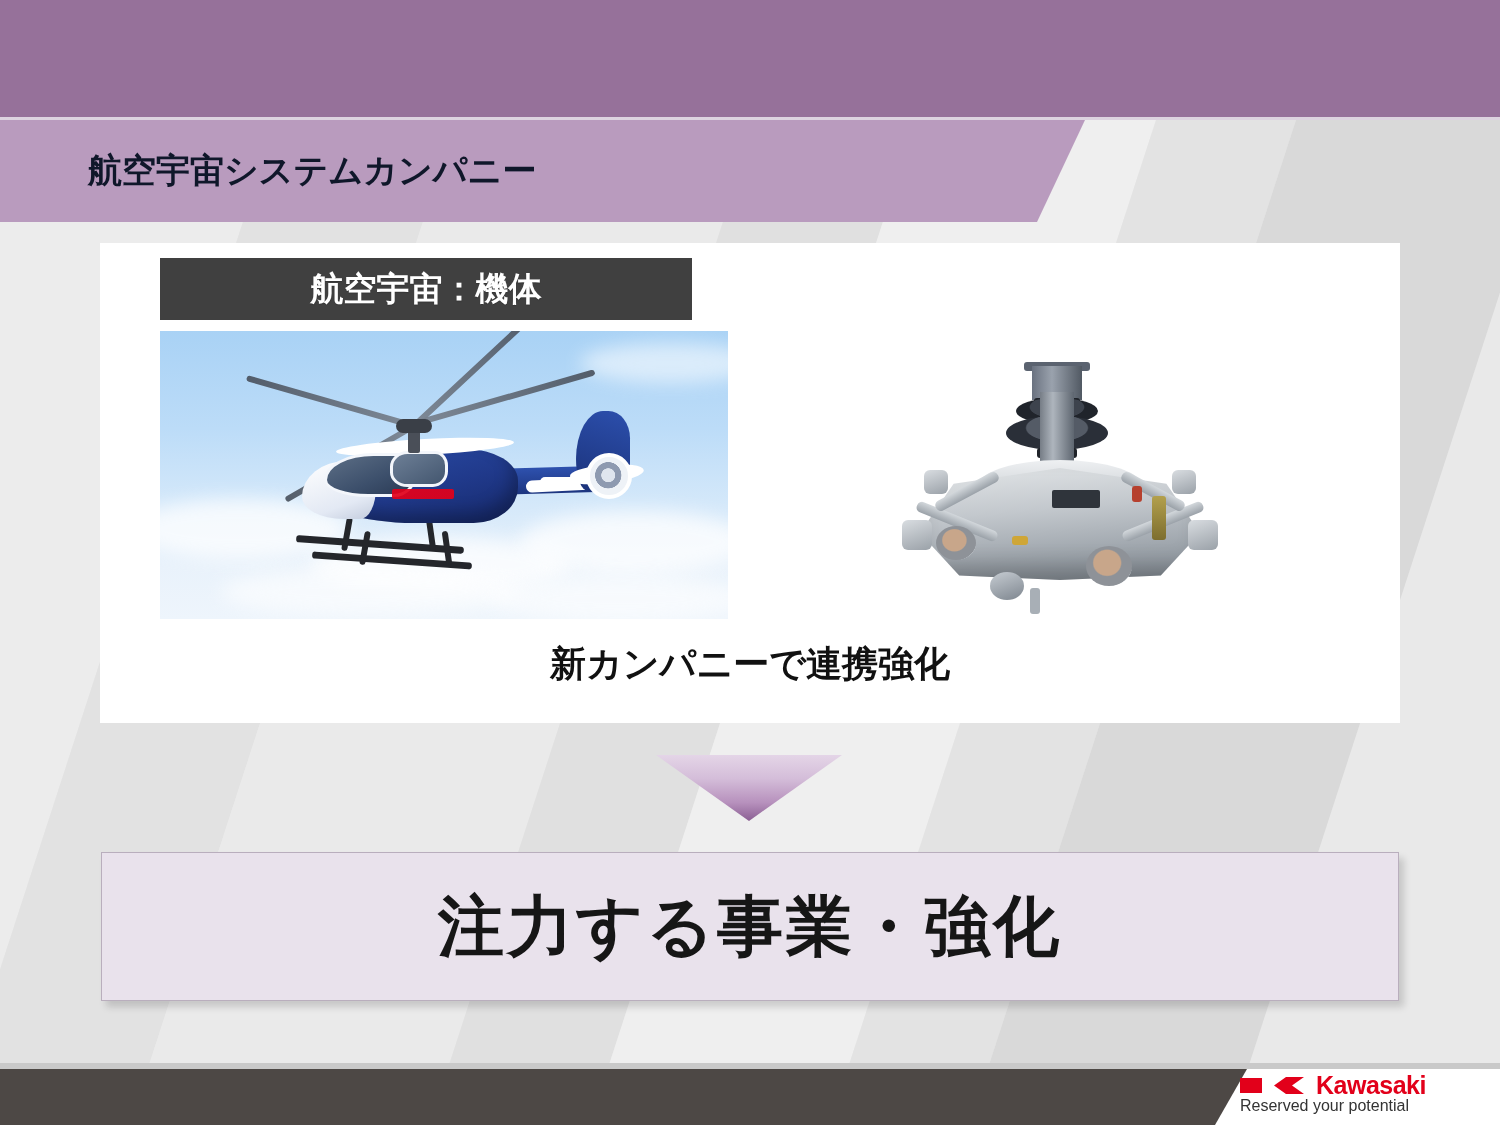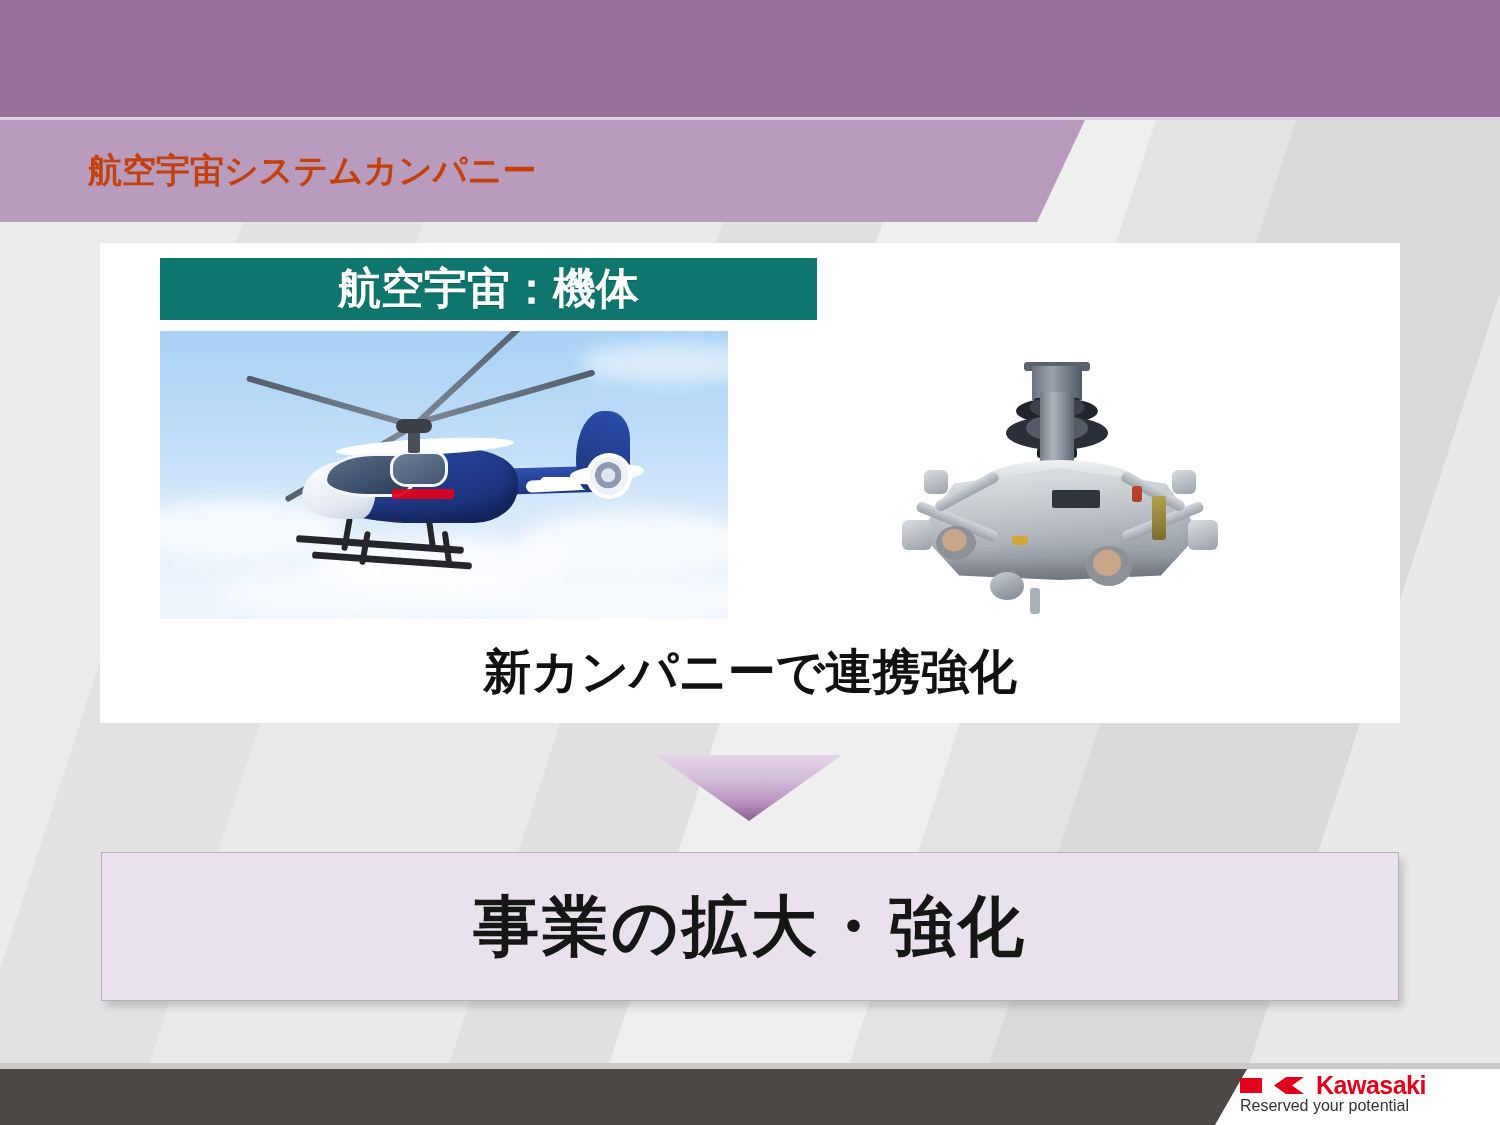--- a/index.html
+++ b/index.html
@@ -24,34 +24,34 @@
     white-space:nowrap;line-height:1.25;
   }
   
   .subband{
     position:absolute;left:0;top:120px;width:1100px;height:102px;
     background:#b99bbe;z-index:5;
     clip-path:polygon(0 0, 1085px 0, 1037px 102px, 0 102px);
   }
   .subtitle{
     position:absolute;left:88px;top:148px;z-index:6;
-    font-size:34px;font-weight:bold;color:#c2410c;white-space:nowrap;
+    font-size:34px;font-weight:bold;color:#0f172a;white-space:nowrap;
   }
   
   .panel{
     position:absolute;left:100px;top:243px;width:1300px;height:480px;
     background:#ffffff;z-index:3;
   }
   
   .banner{
     position:absolute;display:flex;align-items:center;justify-content:center;
     color:#ffffff;font-weight:bold;white-space:nowrap;z-index:4;
     text-shadow:0 1px 1px rgba(0,0,0,.18);
   }
-  .banner-a{left:160px;top:258px;width:657px;height:62px;background:#0f766e;font-size:43px;}
+  .banner-a{left:160px;top:258px;width:532px;height:62px;background:#404040;font-size:33px;}
   .banner-b{left:778px;top:262px;width:568px;height:58px;background:#6e4a21;font-size:31px;letter-spacing:-1px;}
   
   .photo-heli{
     position:absolute;left:160px;top:331px;width:568px;height:288px;z-index:4;
     overflow:hidden;
     background:linear-gradient(180deg,#a9d2f5 0%,#bcdcf8 34%,#d6e9fa 62%,#e9f2fb 82%,#eef5fc 100%);
   }
   .cloud{position:absolute;background:#ffffff;border-radius:50%;filter:blur(9px);opacity:.75;}
   
   .heli{position:absolute;left:80px;top:60px;width:420px;height:180px;}
@@ -150,21 +150,21 @@
   .gbx .arm{position:absolute;background:linear-gradient(180deg,#d3d8dc,#9aa1a8);height:11px;border-radius:5px;}
   .gbx .pad{position:absolute;width:30px;height:30px;border-radius:6px;
     background:linear-gradient(160deg,#d9dde1,#9aa1a8);}
   .gbx .port{position:absolute;width:40px;height:34px;border-radius:50%;
     background:radial-gradient(ellipse at 46% 42%,#c8a68a 0 38%,#8e9298 42% 72%,#cfd4d9 74% 100%);}
   .gbx .plate{position:absolute;left:172px;top:150px;width:48px;height:18px;background:#2f343b;border-radius:2px;}
   .gbx .acc{position:absolute;border-radius:3px;}
   
   .center-text{
     position:absolute;left:0;top:640px;width:1500px;text-align:center;z-index:5;
-    font-size:48px;font-weight:bold;color:#111111;
+    font-size:36px;font-weight:bold;color:#111111;
   }
   
   .arrow{
     position:absolute;left:656px;top:755px;width:186px;height:66px;z-index:4;
     background:linear-gradient(180deg,#e4d5e7 0%,#d4bdd9 36%,#b791bd 72%,#8b5f93 100%);
     clip-path:polygon(0 0,100% 0,50% 100%);
   }
   
   .bottombox{
     position:absolute;left:101px;top:852px;width:1298px;height:149px;z-index:4;
@@ -291,21 +291,21 @@
     <div class="acc" style="left:252px;top:146px;width:10px;height:16px;background:#b6402e;"></div>
     <div class="acc" style="left:132px;top:196px;width:16px;height:9px;background:#cfa637;"></div>
     <div class="acc" style="left:150px;top:248px;width:10px;height:26px;background:#a8afb6;"></div>
   </div>
 
   <div class="center-text">新カンパニーで連携強化</div>
 
   <div class="arrow"></div>
 
   <div class="bottombox">
-    <span>事業の拡大・強化</span>
+    <span>注力する事業・強化</span>
   </div>
 
   <div class="footer-divider"></div>
   <div class="footer"></div>
 
   <div class="logo-plate"></div>
   <div class="logo-inner">
     <div class="logo-row">
       <div class="logo-bar"></div>
       <svg width="30" height="17" viewBox="0 0 30 17">

